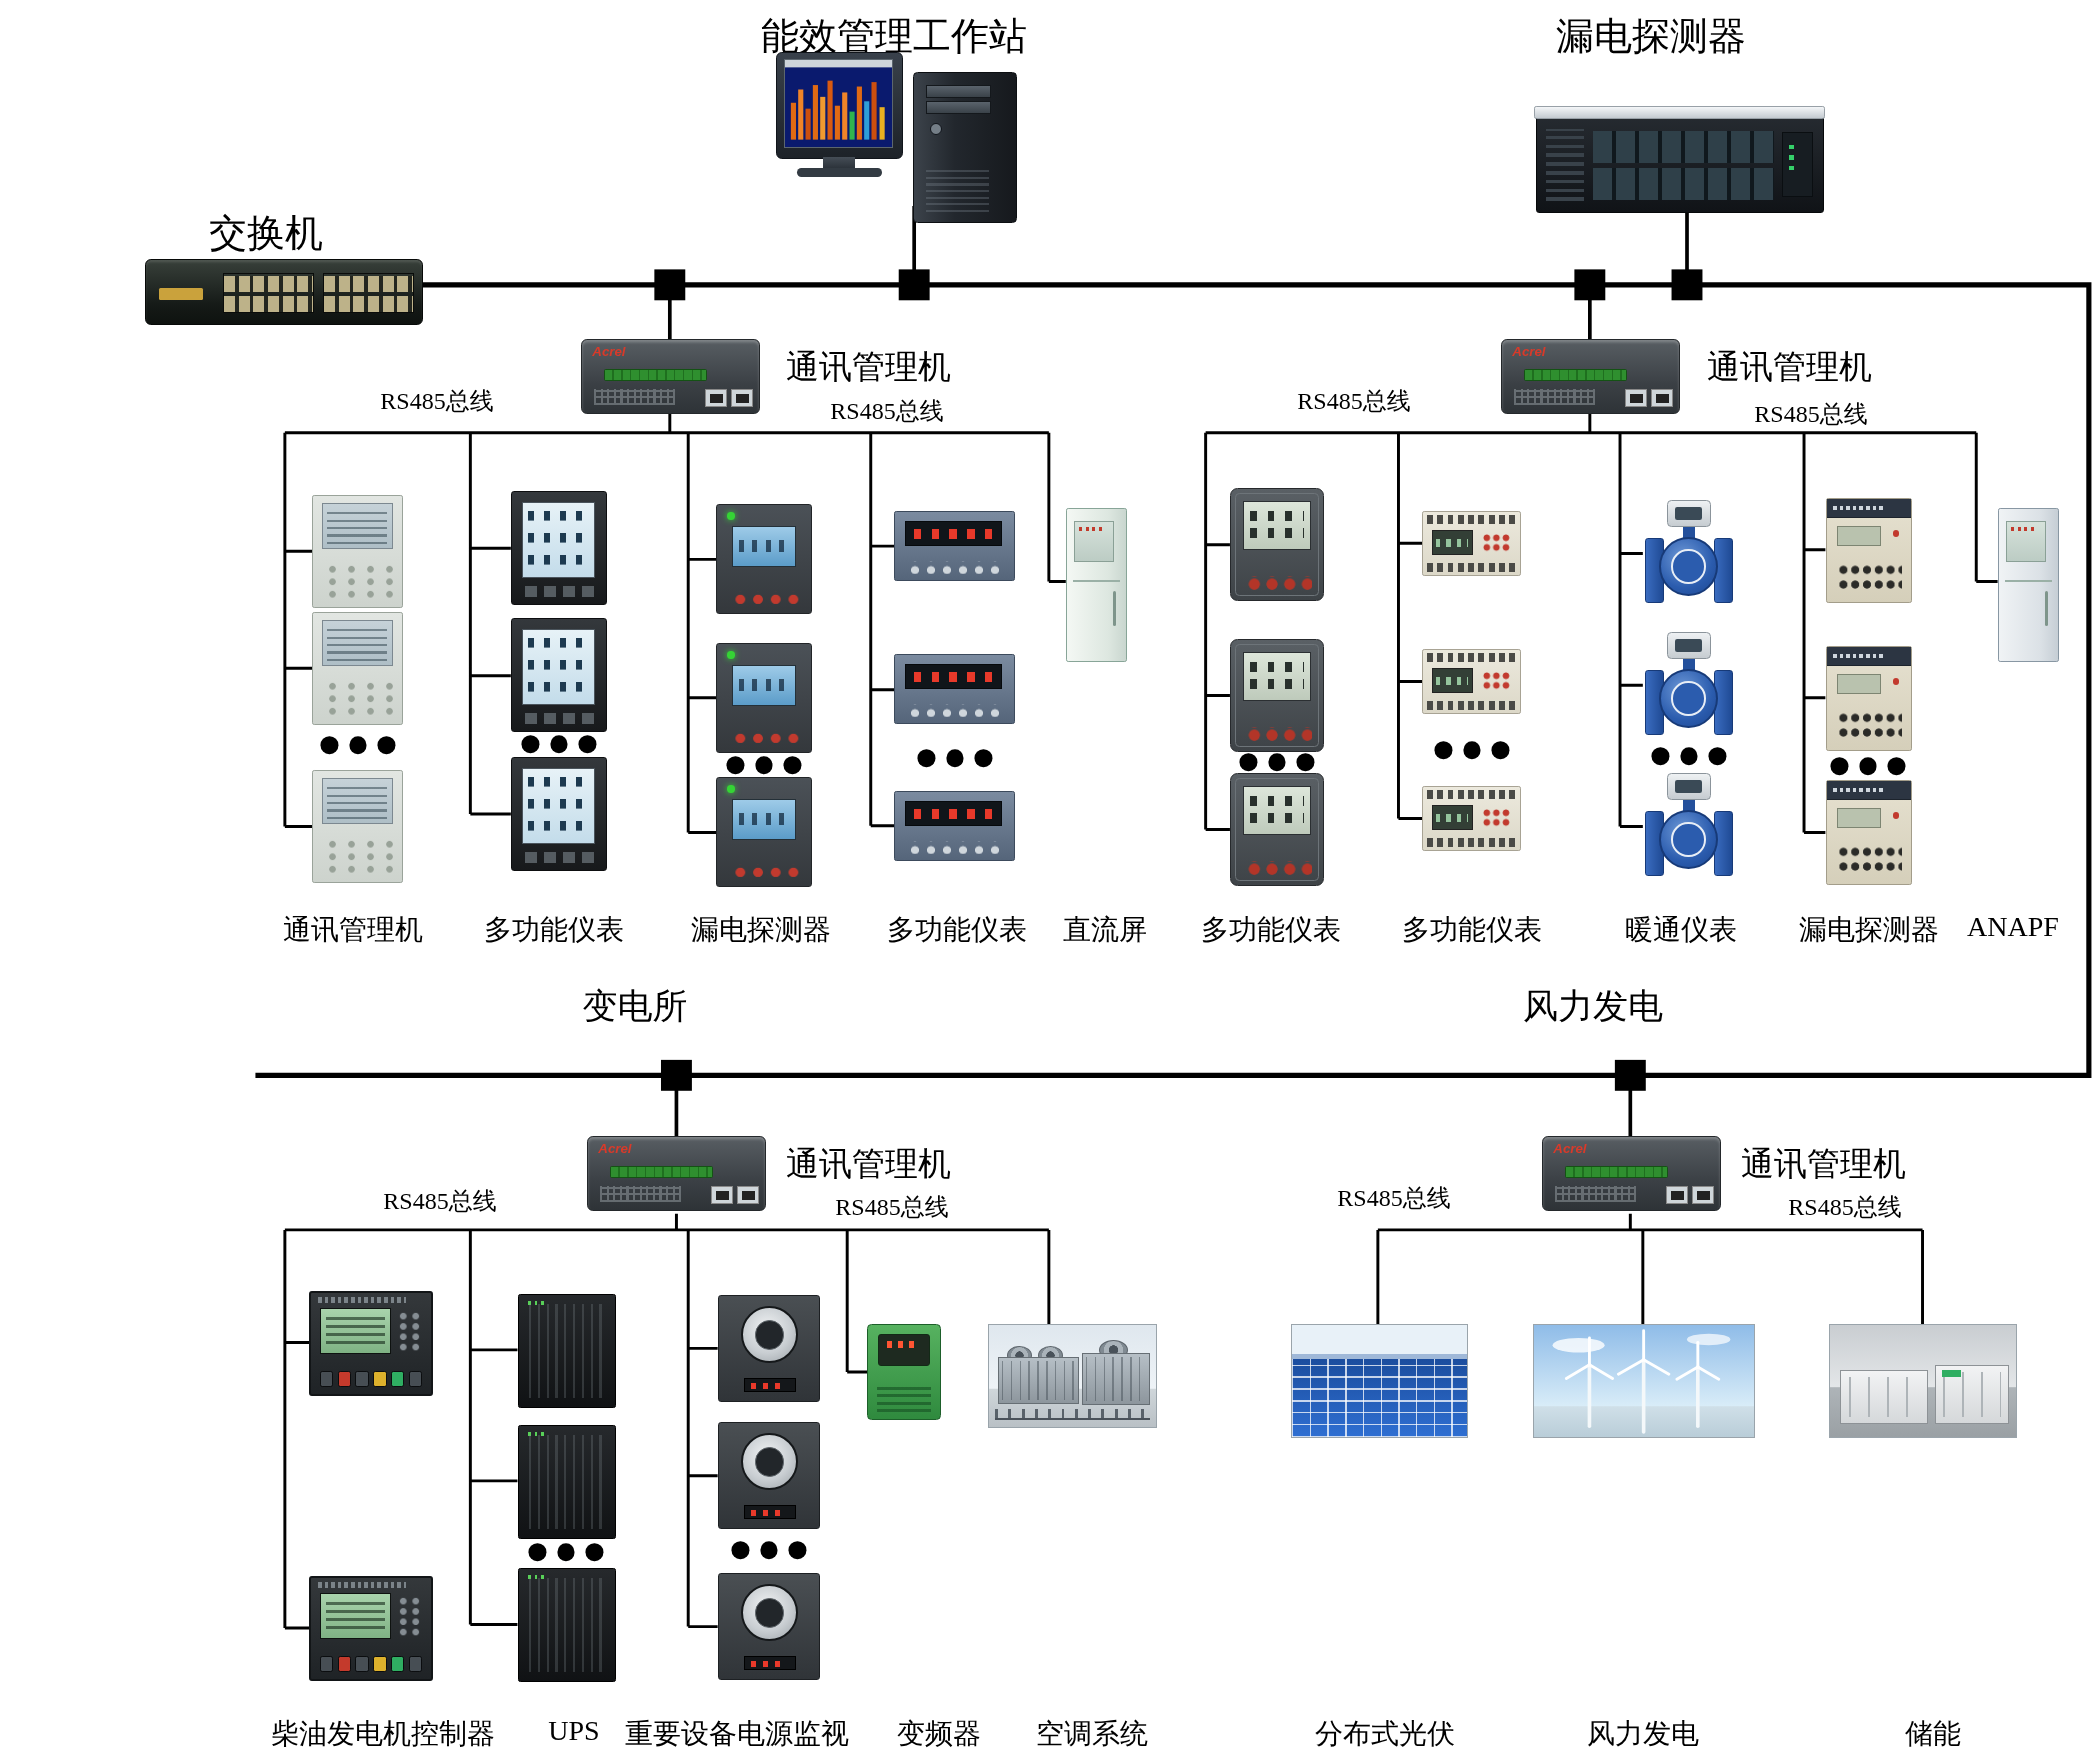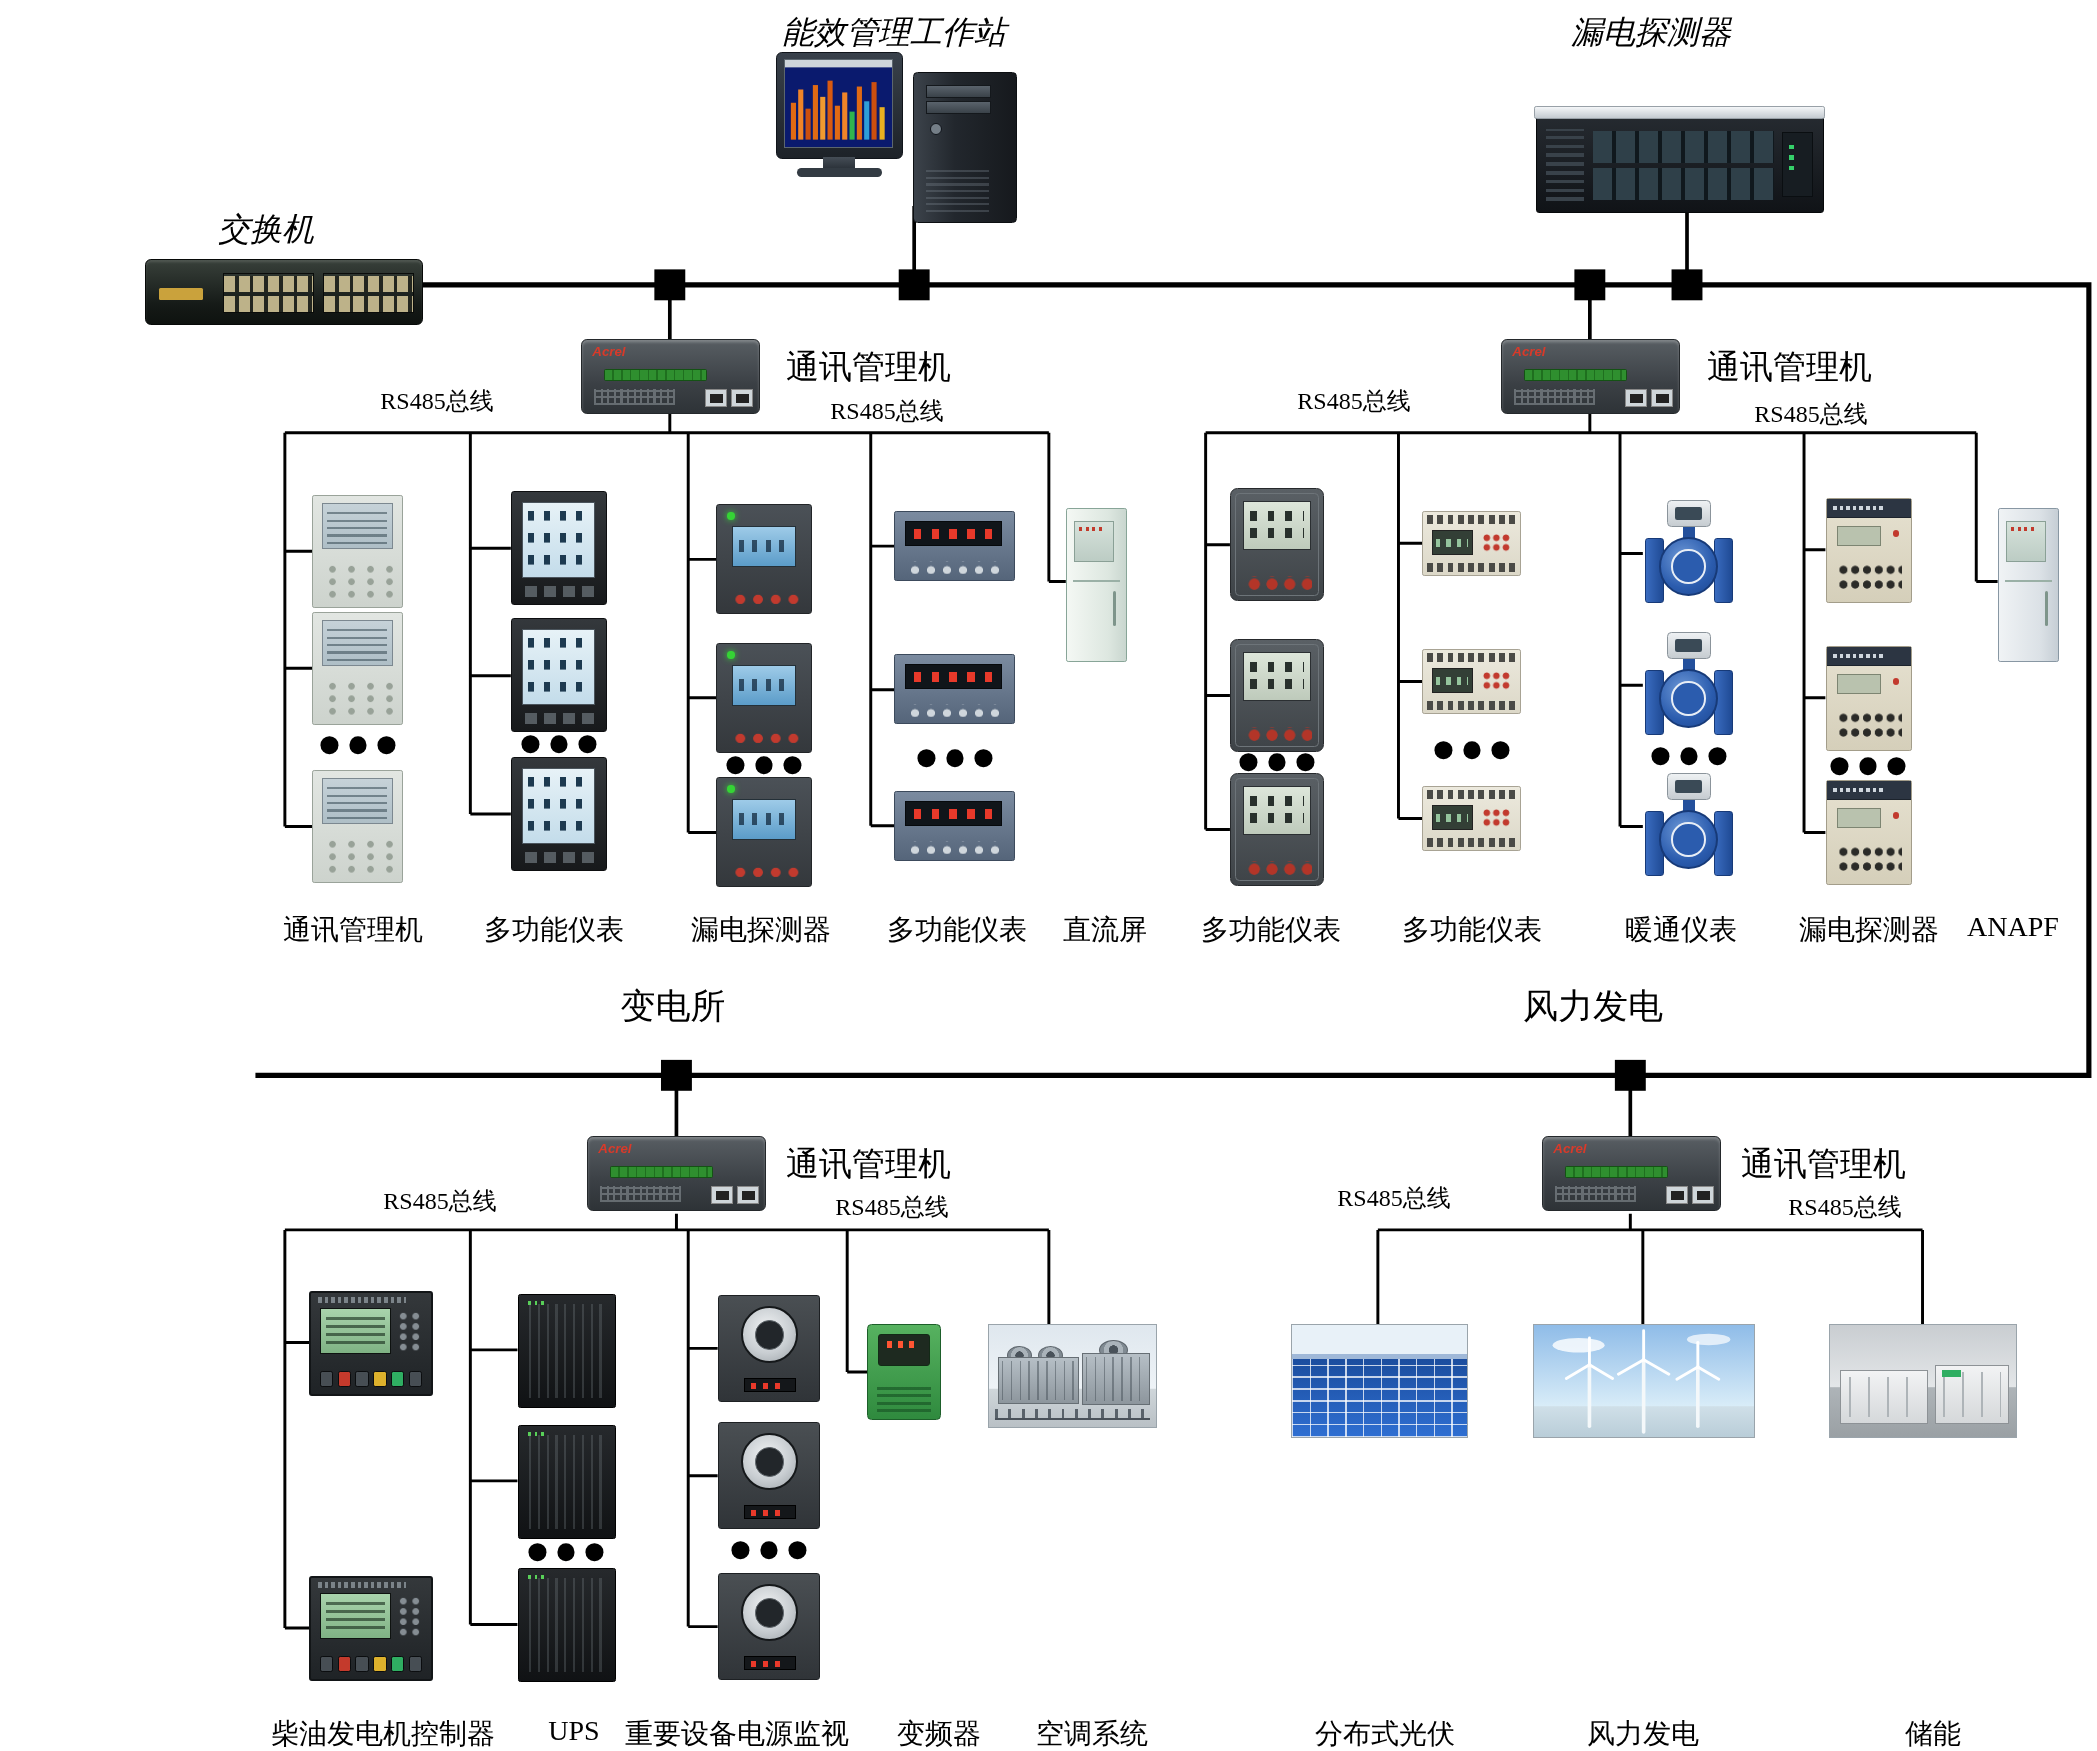--- a/index.html
+++ b/index.html
@@ -2,21 +2,21 @@
 <html style="font-size:11.8px"><head>
 <meta charset="utf-8">
 <style>
   html,body{margin:0;padding:0;background:#fff;}
   .canvas{position:relative;width:2097px;height:1751px;background:#fff;
           font-family:"Liberation Serif","DejaVu Serif",serif;color:#000;overflow:hidden;}
   .abs{position:absolute;}
   .wires{position:absolute;left:0;top:0;}
 
   
-  .title{position:absolute;transform:translateX(-50%);font-size:32px;white-space:nowrap;font-style:italic;}
+  .title{position:absolute;transform:translateX(-50%);font-size:38px;white-space:nowrap;}
   .gw-label{position:absolute;font-size:33px;white-space:nowrap;}
   .rs485{position:absolute;transform:translateX(-50%);font-size:24px;white-space:nowrap;}
   .lbl{position:absolute;transform:translateX(-50%);font-size:28px;white-space:nowrap;}
   .section-lbl{position:absolute;transform:translateX(-50%);font-size:35px;white-space:nowrap;}
 
   
   .dev{position:absolute;box-sizing:border-box;}
   .dev *{box-sizing:border-box;}
 
   
@@ -580,21 +580,21 @@
   <div class="lbl" style="left:554px;top:911px;">多功能仪表</div>
   <div class="lbl" style="left:761px;top:911px;">漏电探测器</div>
   <div class="lbl" style="left:957px;top:911px;">多功能仪表</div>
   <div class="lbl" style="left:1105px;top:911px;">直流屏</div>
   <div class="lbl" style="left:1271px;top:911px;">多功能仪表</div>
   <div class="lbl" style="left:1472px;top:911px;">多功能仪表</div>
   <div class="lbl" style="left:1681px;top:911px;">暖通仪表</div>
   <div class="lbl" style="left:1869px;top:911px;">漏电探测器</div>
   <div class="lbl" style="left:2013px;top:911px;">ANAPF</div>
 
-  <div class="section-lbl" style="left:635px;top:983px;margin-left:38px;">变电所</div>
+  <div class="section-lbl" style="left:635px;top:983px;">变电所</div>
   <div class="section-lbl" style="left:1593px;top:983px;">风力发电</div>
 
   <div class="dev dev-genctrl" style="left:309px;top:1291px;">
     <div class="gc-top"></div>
     <div class="gc-screen"></div>
     <div class="gc-side"></div>
     <div class="gc-btns">
       <i class="b-dgray"></i>
         <i class="b-red"></i>
         <i class="b-dgray"></i>

